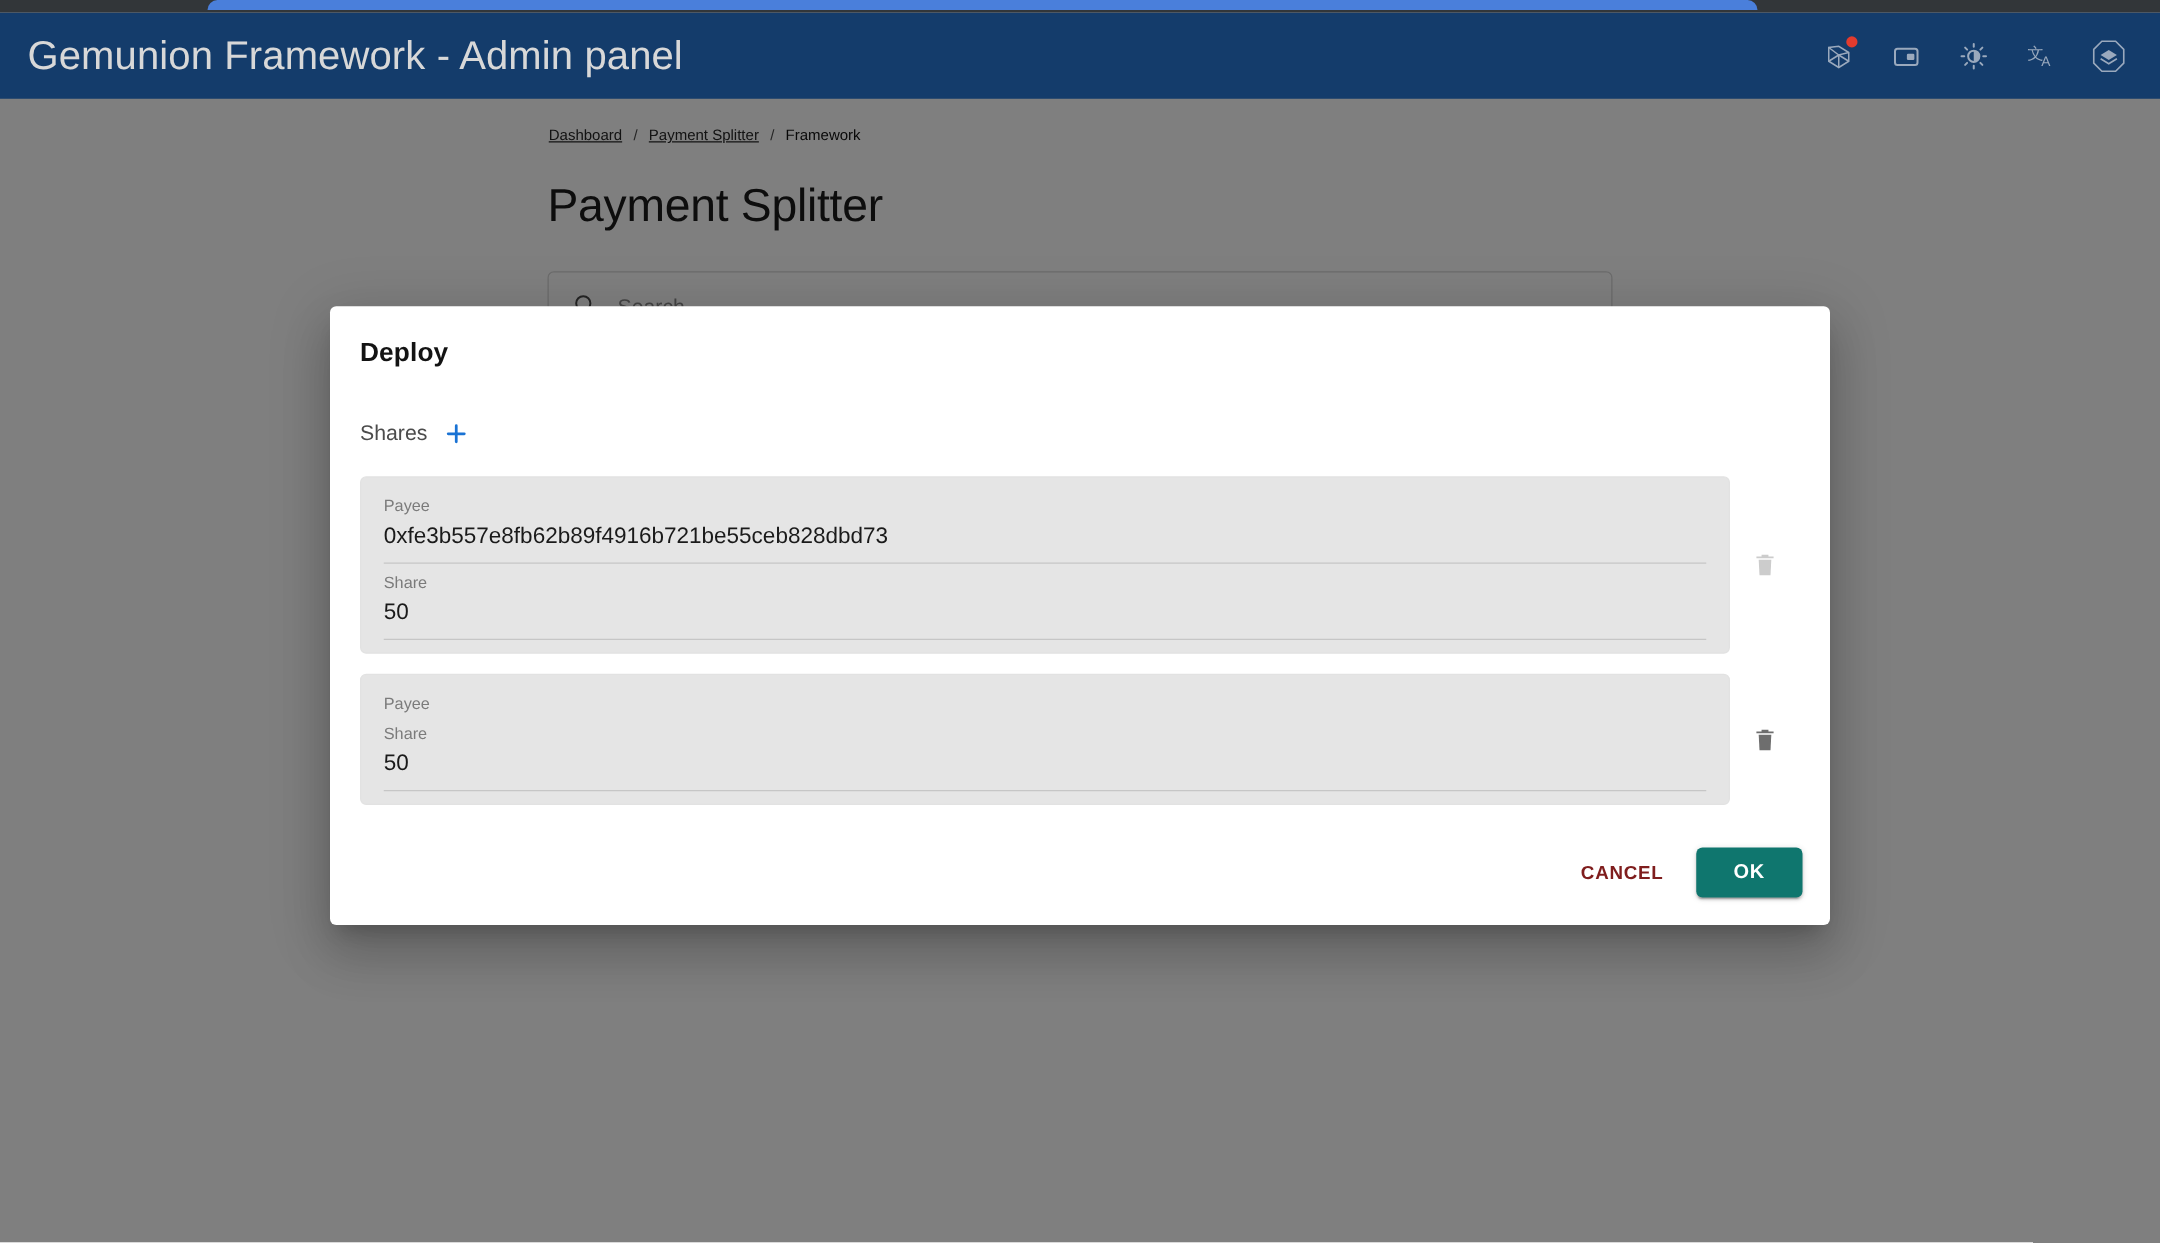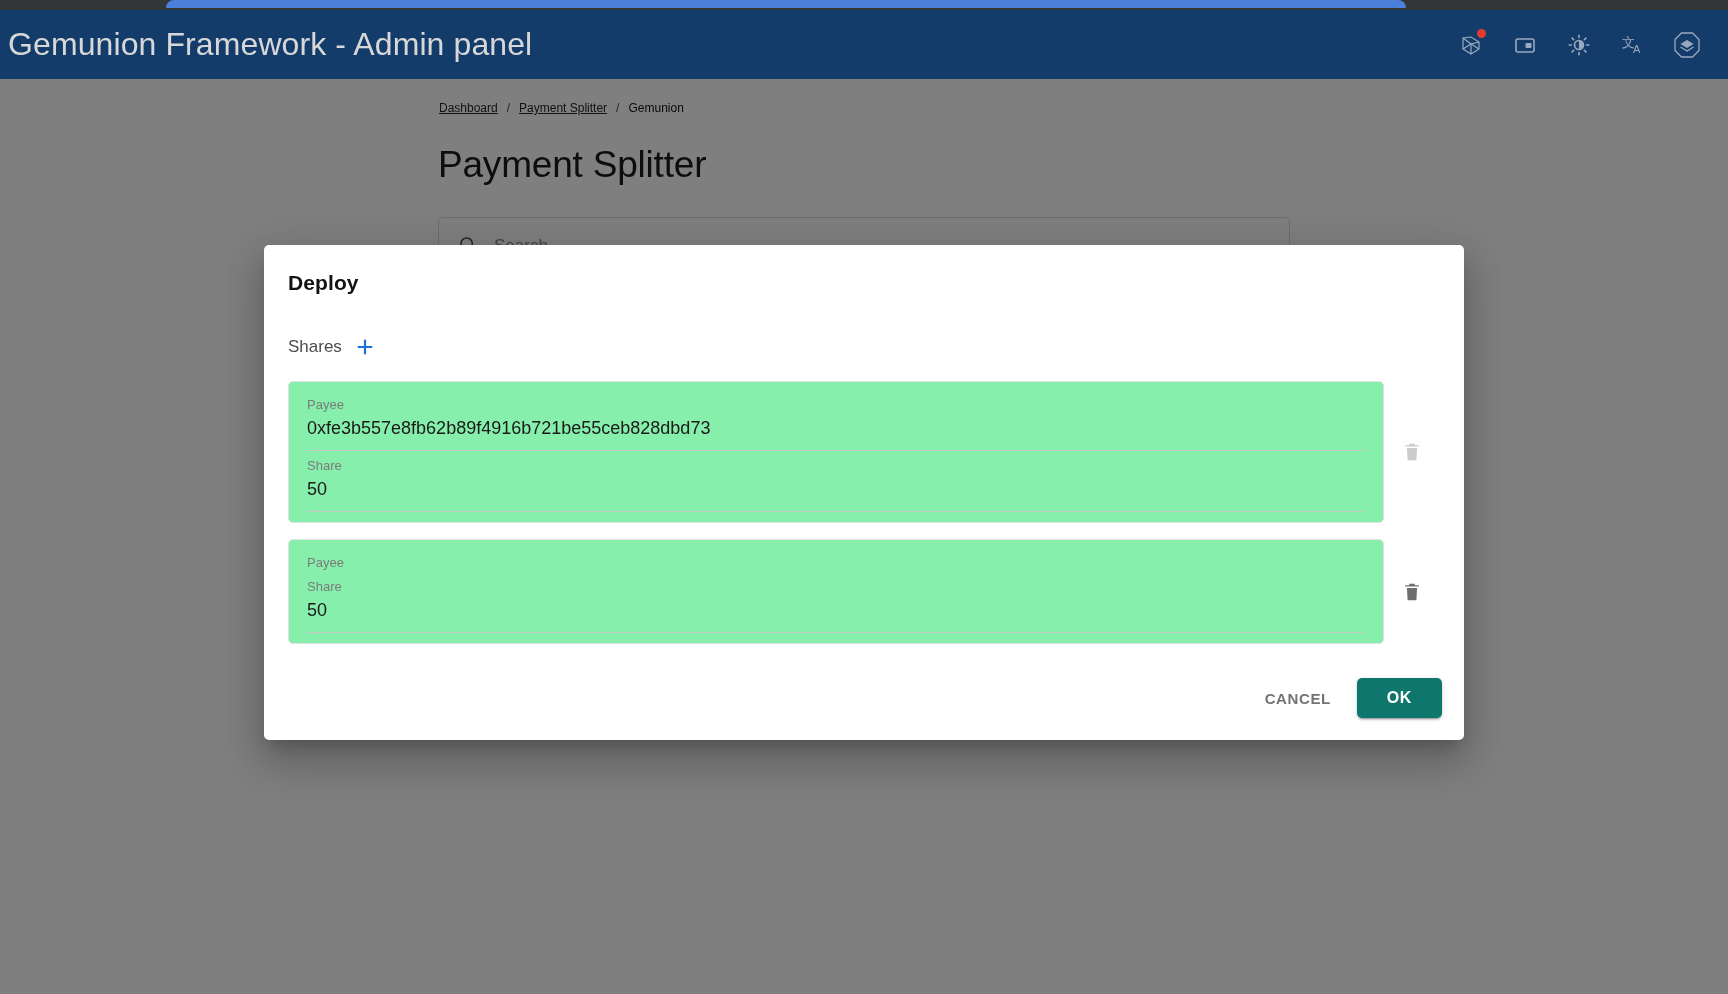--- a/index.html
+++ b/index.html
@@ -41,21 +41,21 @@
 
   
   .appbar {
     position: absolute;
     top: 10px; left: 0;
     width: 1728px;
     height: 69px;
     background: #143c6b;
     display: flex;
     align-items: center;
-    padding: 0 22px 0 8px;
+    padding: 0 22px 0 22px;
     z-index: 50;
   }
   .app-title {
     font-size: 32px;
     font-weight: 400;
     color: #d8d8d8;
     letter-spacing: .1px;
     white-space: nowrap;
   }
   .appbar-spacer { flex: 1 1 auto; }
@@ -242,21 +242,21 @@
     display: flex;
     align-items: center;
     gap: 0;
     margin-bottom: 16px;
   }
   .share-card {
     flex: 0 0 1096px;
     border: 1px solid #e2e2e2;
     border-radius: 5px;
     padding: 14px 18px 10px 18px;
-    background: #86efac;
+    background: #e5e5e5;
   }
   .field { margin-bottom: 6px; }
   .field:last-child { margin-bottom: 0; }
   .field-label {
     font-size: 13px;
     color: #7b7b7b;
     margin-bottom: 2px;
     display: block;
     line-height: 18px;
   }
@@ -289,21 +289,21 @@
   .dialog-actions {
     display: flex;
     align-items: center;
     justify-content: flex-end;
     gap: 10px;
     padding: 18px 22px 22px 22px;
   }
   .btn-cancel {
     background: none;
     border: none;
-    color: #737373;
+    color: #7f1d1d;
     font-size: 15px;
     font-weight: 700;
     letter-spacing: .6px;
     font-family: inherit;
     padding: 10px 16px;
     border-radius: 5px;
     cursor: pointer;
   }
   .btn-ok {
     background: #0f766e;
@@ -380,21 +380,21 @@
   </div>
 
   <div class="page">
     <div class="page-inner">
 
       <div class="breadcrumb">
         <span class="crumb-link">Dashboard</span>
         <span class="crumb-sep">/</span>
         <span class="crumb-link">Payment Splitter</span>
         <span class="crumb-sep">/</span>
-        <span class="crumb-current">Gemunion</span>
+        <span class="crumb-current">Framework</span>
       </div>
 
       <div class="page-head">
         <h1 class="page-title">Payment Splitter</h1>
       </div>
 
       <div class="search-wrap">
         <span>
           <svg width="21" height="21" viewBox="0 0 24 24" fill="none" stroke="#4a4a4a" stroke-width="1.8">
             <circle cx="11" cy="11" r="6.5"></circle>

